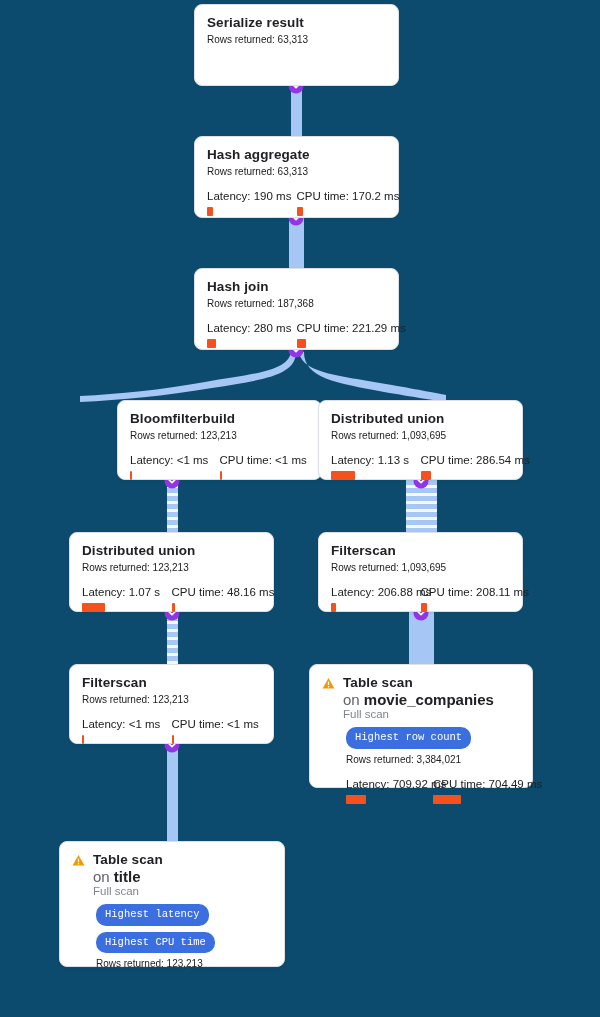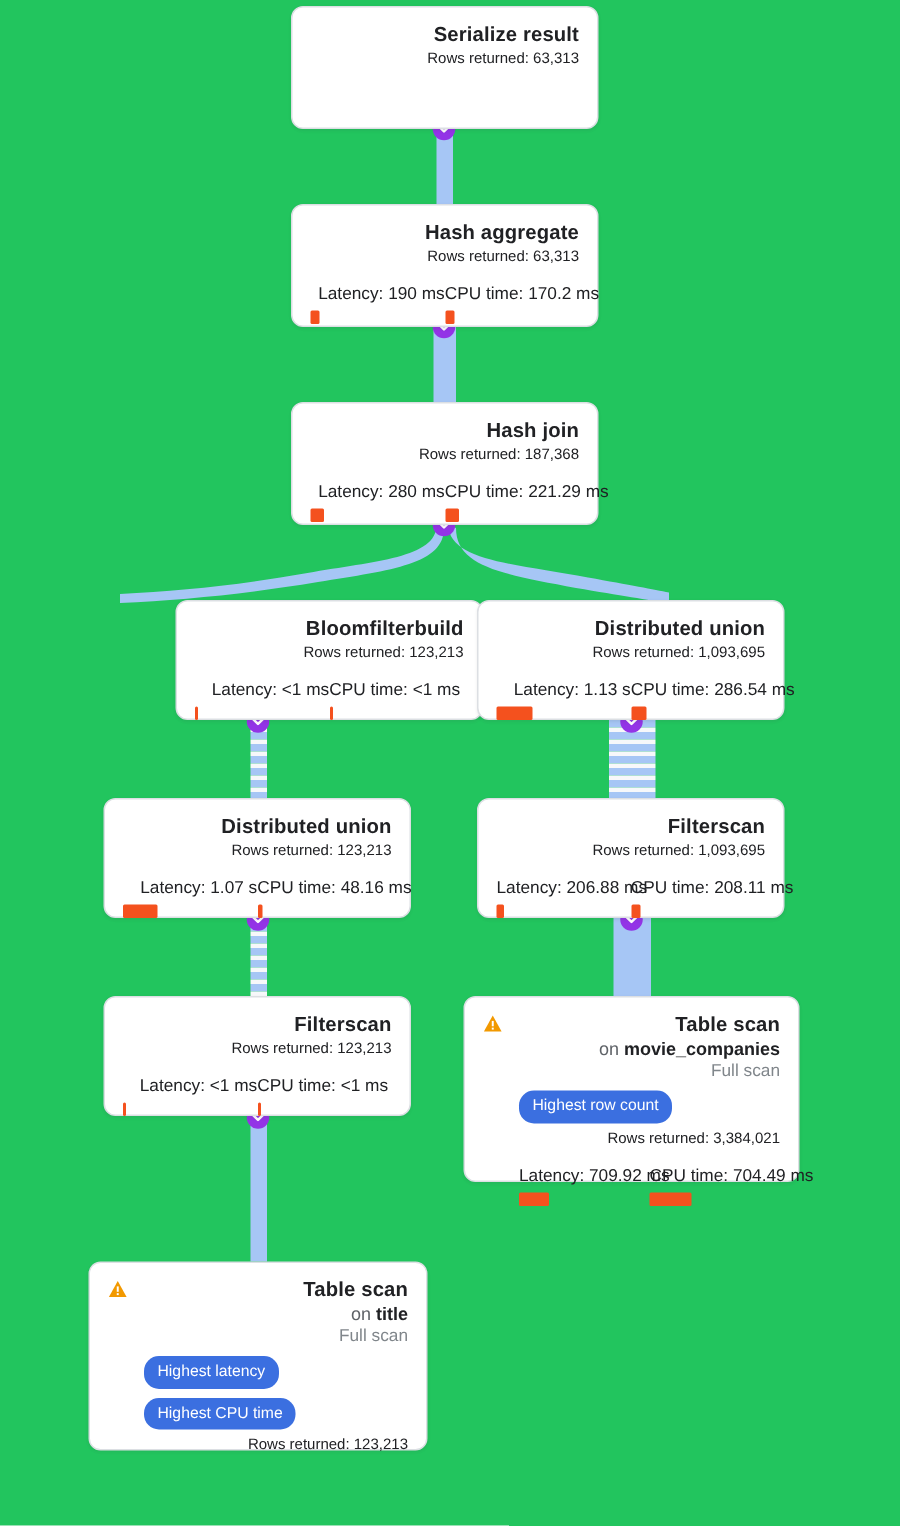--- a/index.html
+++ b/index.html
@@ -9,22 +9,21 @@
     width: 600px; height: 1017px;
     background: #f7f8fa;
     font-family: "Liberation Sans", sans-serif;
     -webkit-font-smoothing: antialiased;
   }
   #stage {
     position: relative;
     width: 600px;
     height: 1017px;
     overflow: hidden;
-    background: #22c55e;
-    text-align: right;
+    background: #0c4a6e;
   }
   #edge-layer {
     position: absolute;
     left: 0; top: 0;
     width: 600px; height: 1017px;
     pointer-events: none;
   }
   .node {
     position: absolute;
     background: #ffffff;
@@ -42,36 +41,37 @@
   .node-headtext { flex: 1 1 auto; min-width: 0; }
   .node-title {
     font-size: 13.5px;
     font-weight: 700;
     color: #202124;
     letter-spacing: 0.1px;
     line-height: 17px;
     margin: 0;
   }
   .node-sub {
-    font-size: 12px;
+    font-size: 15px;
     color: #5f6368;
     line-height: 15px;
     margin-top: 1px;
   }
   .node-sub b { color: #202124; font-weight: 700; }
   .node-scan {
     font-size: 11.5px;
     color: #80868b;
     line-height: 15px;
   }
   .badges {
     display: flex;
     gap: 6px;
     margin: 5px 0 3px 0;
     flex-wrap: wrap;
+    font-family: Liberation Mono, monospace;
   }
   .badge {
     background: #3b6fe0;
     color: #ffffff;
     font-size: 10.5px;
     line-height: 1;
     padding: 5px 9px 6px 9px;
     border-radius: 10px;
     white-space: nowrap;
   }

